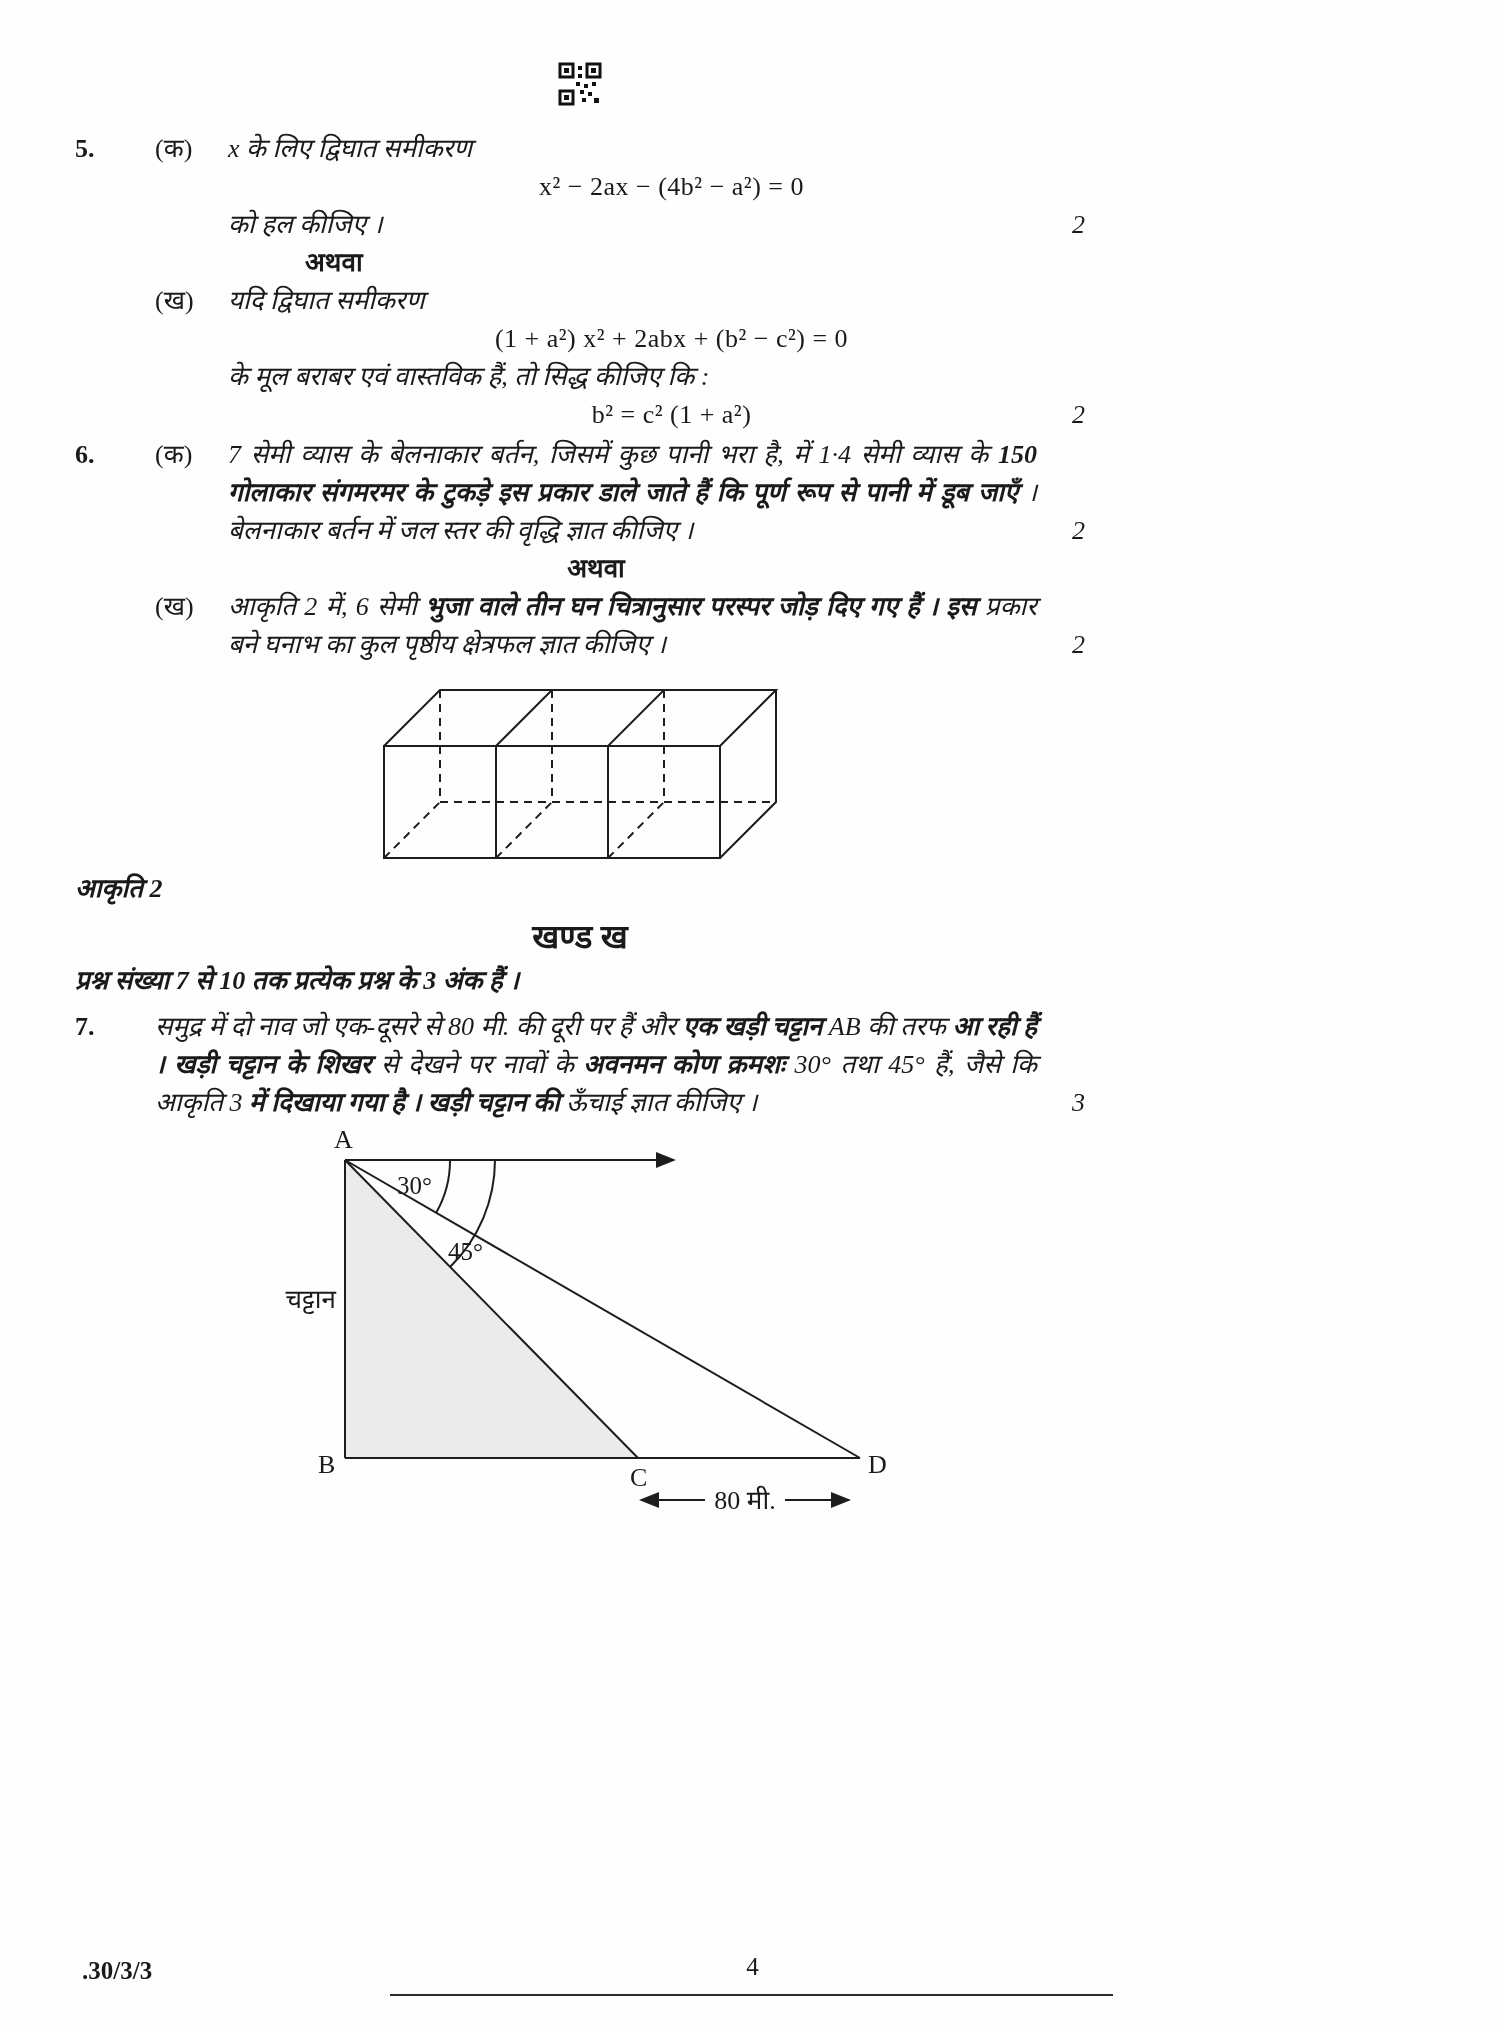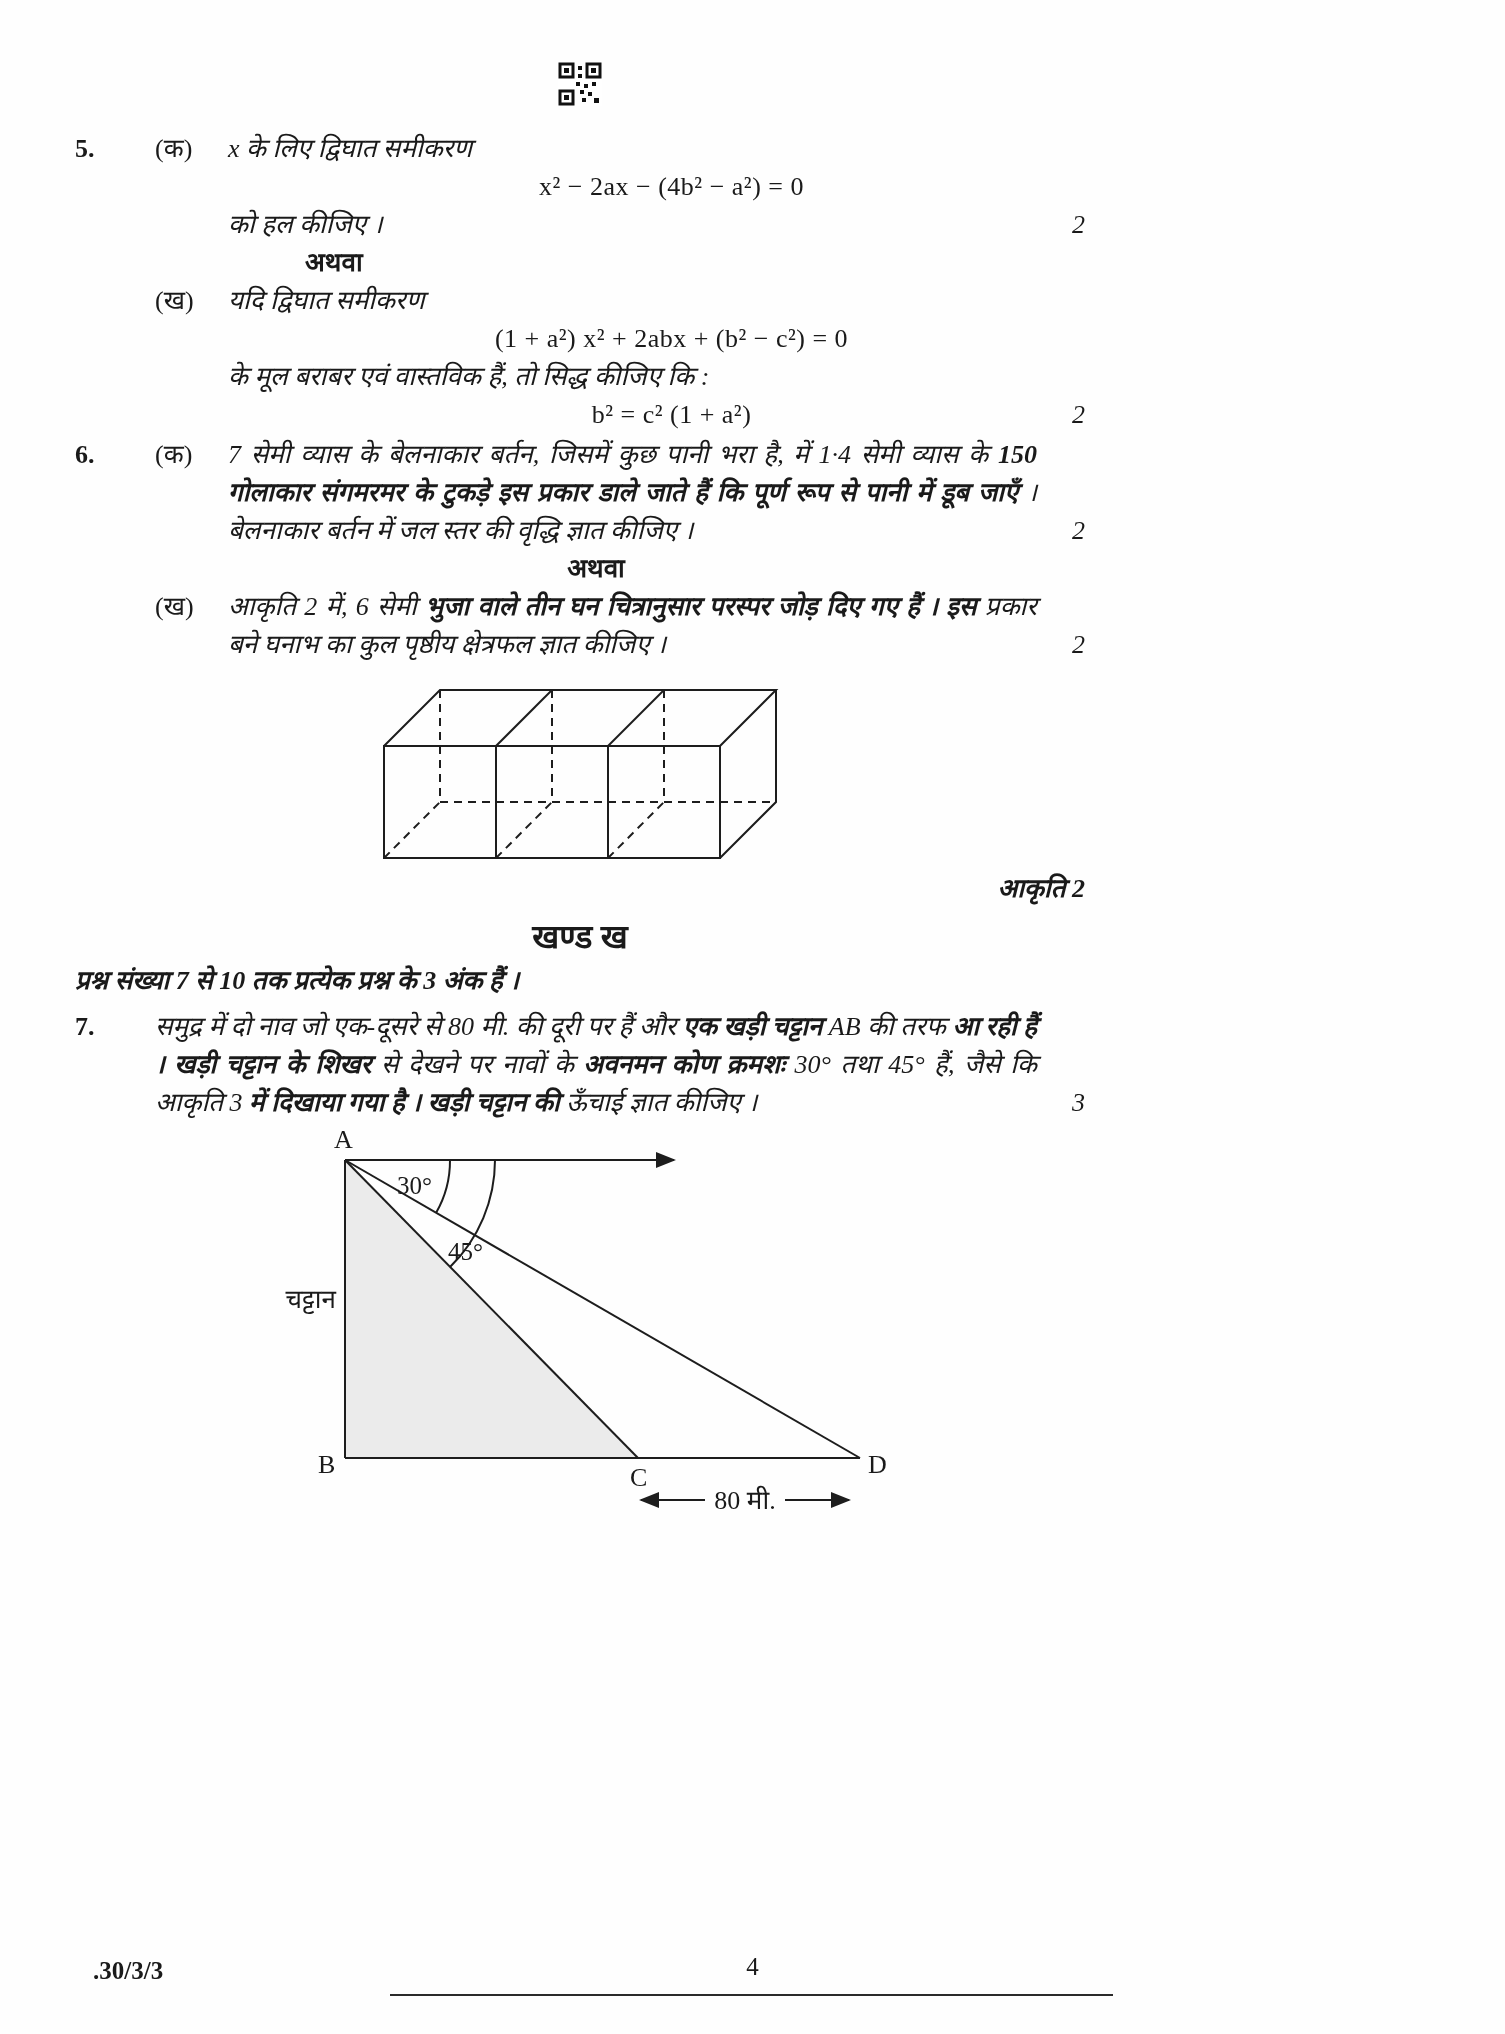--- a/index.html
+++ b/index.html
@@ -24,25 +24,25 @@
   .subbody { flex: 1; position: relative; padding-right: 48px; text-align: justify; }
   .subbody .marks { position: absolute; right: 0; bottom: 0; font-style: italic; }
   .eq { padding-left: 78px; text-align: center; letter-spacing: 0.5px; }
   .or-left { font-weight: 700; padding-left: 150px; }
   .or-center { font-weight: 700; text-align: center; padding-right: 48px; }
   .para { margin: 0; font-style: italic; }
   .fig2-wrap { margin-top: 8px; }
   .fig2-svg { display: block; margin: 0 auto; }
   .fig3-wrap { margin-top: 6px; }
   .fig3-svg { display: block; margin-left: 175px; }
-  .fig-caption { text-align: right; font-style: italic; font-weight: 700; margin-top: 2px; }
+  .fig-caption { text-align: left; font-style: italic; font-weight: 700; margin-top: 2px; }
   .section-title { text-align: center; font-weight: 700; font-size: 33px; margin: 10px 0 6px; }
   .instruction { font-weight: 700; font-style: italic; margin-bottom: 8px; }
   svg text { font-family: "Liberation Serif", "DejaVu Sans", serif; fill: #1a1a1a; }
-  .footer-code { position: absolute; left: 93px; bottom: 44px; font-weight: 700; font-size: 25px; }
+  .footer-code { position: absolute; left: 82px; bottom: 44px; font-weight: 700; font-size: 25px; }
   .footer-page { position: absolute; left: 0; right: 0; bottom: 48px; text-align: center; font-size: 25px; }
   .footer-line { position: absolute; left: 390px; width: 723px; bottom: 38px; border-top: 2px solid #2a2a2a; }
 </style>
 </head>
 <body>
 
 <div class="page">
   <div class="content">
 
     <div class="qr-wrap">

